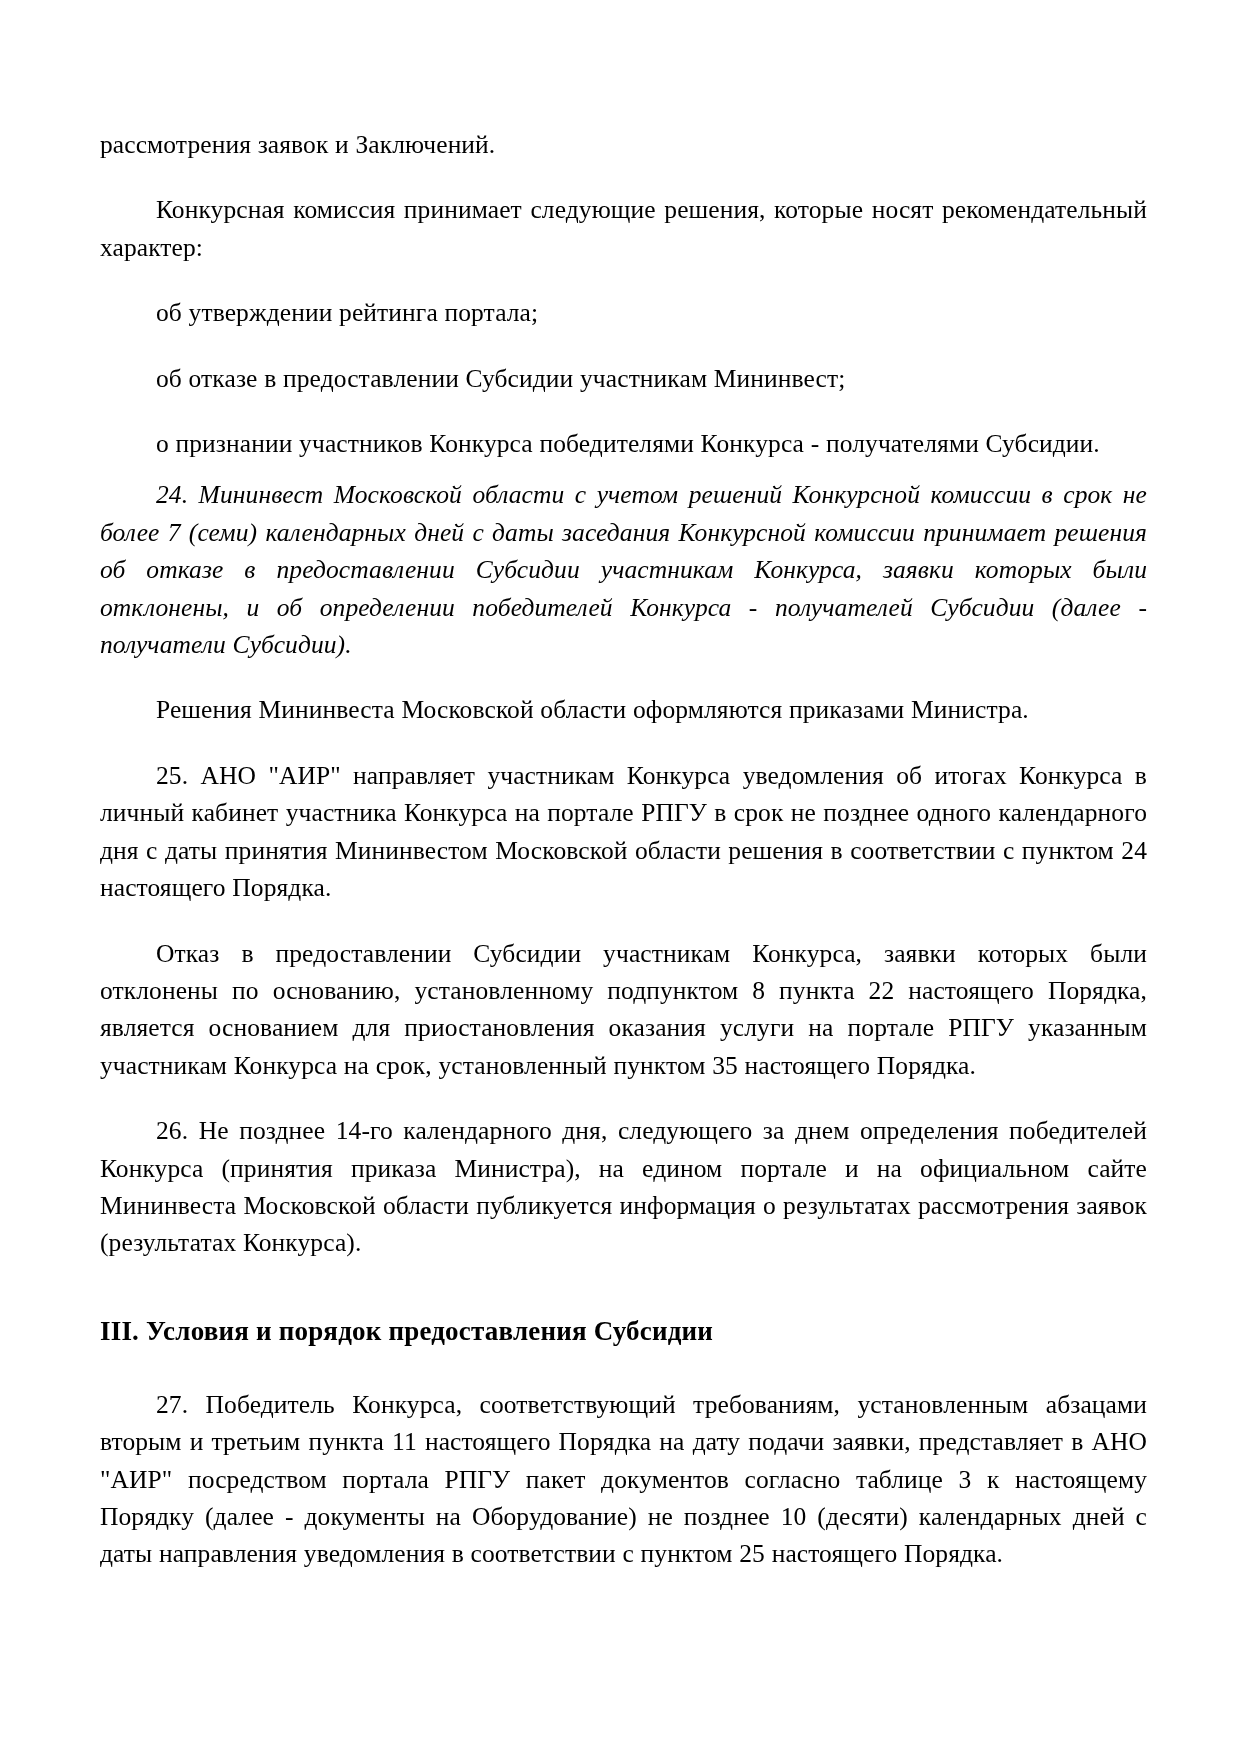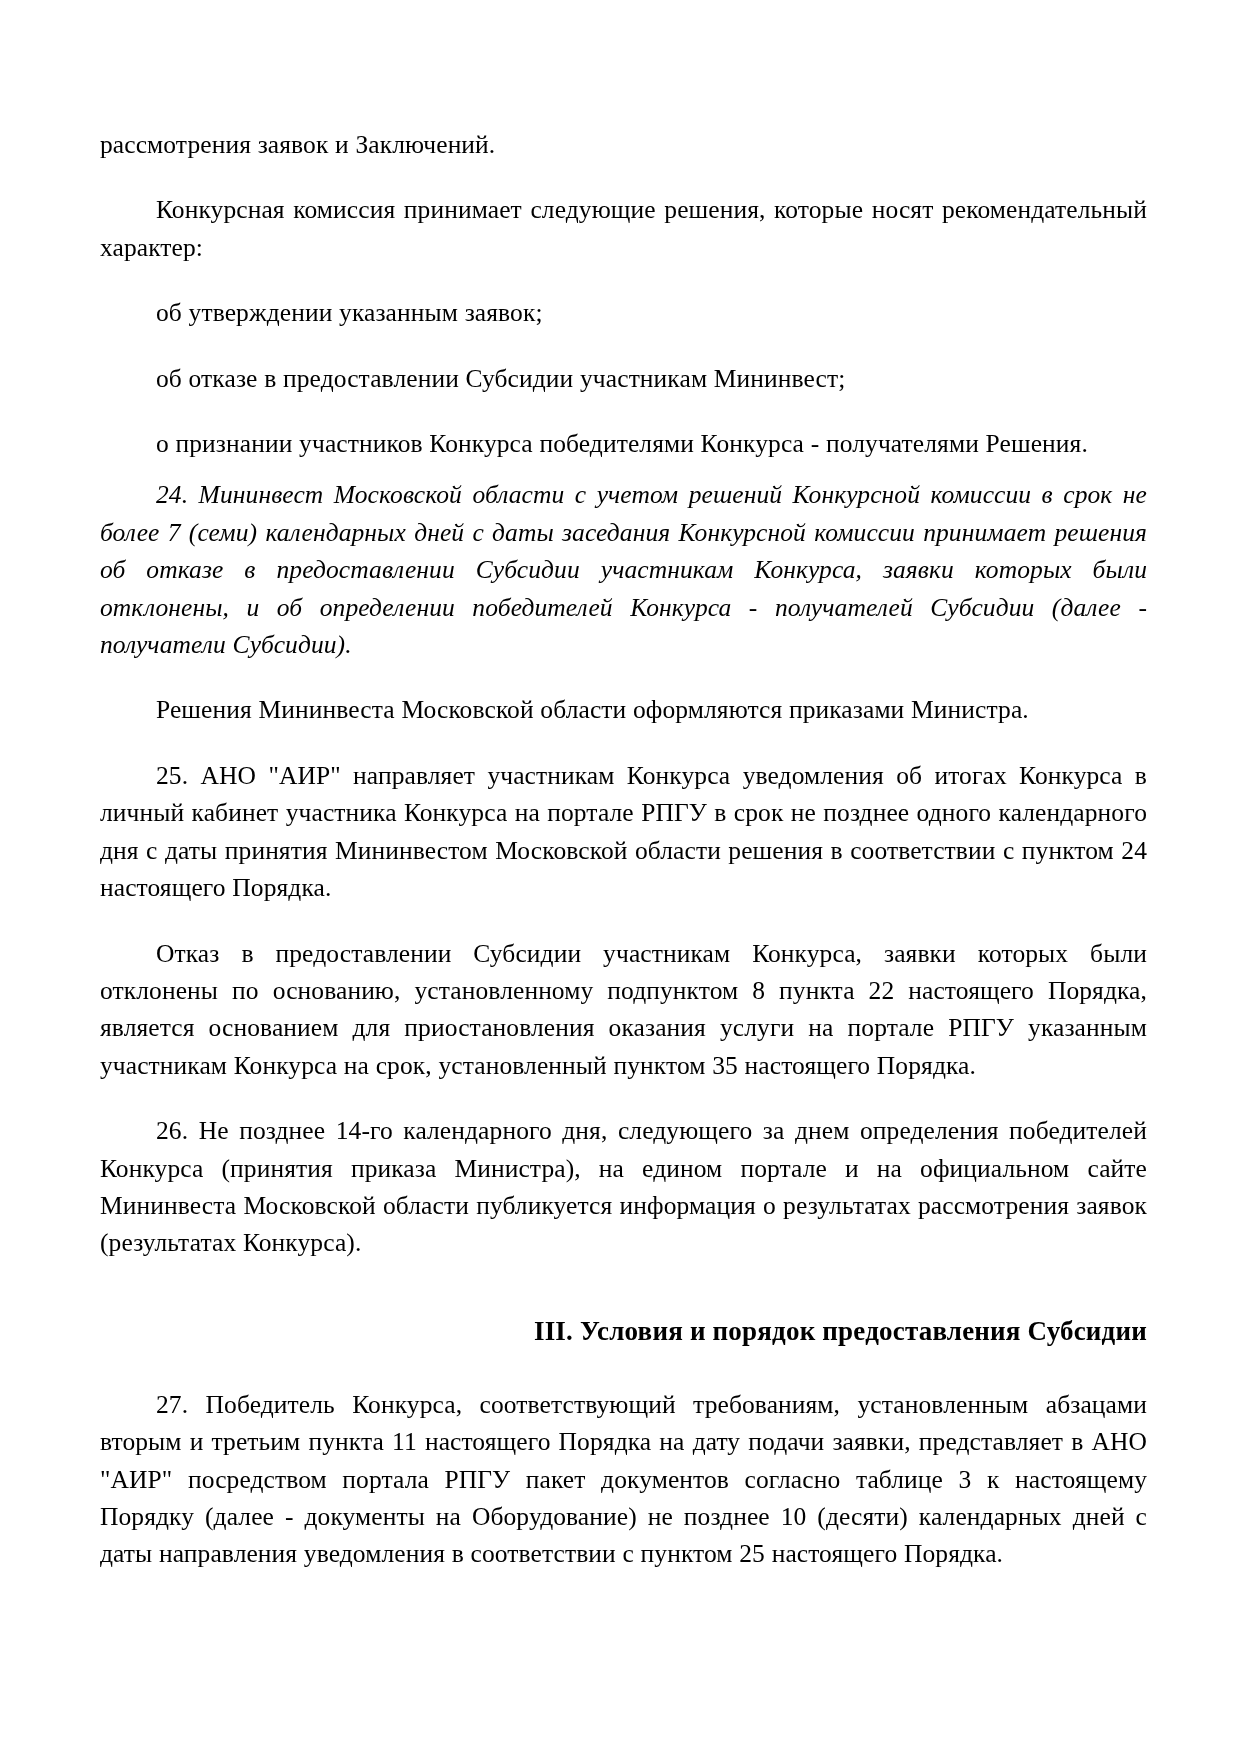--- a/index.html
+++ b/index.html
@@ -45,40 +45,40 @@
     text-indent: 0;
   }
   p.gap-md { margin-top: 28px; }
   p.gap-lg { margin-top: 14px; font-style: italic; }
   p.gap-xl { margin-top: 38px; }
   h2.section-heading {
     margin: 52px 0 0 0;
     font-size: 27px;
     line-height: 34px;
     font-weight: bold;
-    text-align: right;
+    text-align: left;
     letter-spacing: 0.2px;
   }
 </style>
 </head>
 <body>
 
 <div class="page">
   <div class="content">
 
     <p class="para noindent">рассмотрения заявок и Заключений.</p>
 
 
     <p class="para indent gap-md">Конкурсная комиссия принимает следующие решения, которые носят рекомендательный характер:</p>
 
-    <p class="para indent gap-md">об утверждении указанным заявок;</p>
+    <p class="para indent gap-md">об утверждении рейтинга портала;</p>
 
     <p class="para indent gap-md">об отказе в предоставлении Субсидии участникам Мининвест;</p>
 
-    <p class="para indent gap-md">о признании участников Конкурса победителями Конкурса - получателями Решения.</p>
+    <p class="para indent gap-md">о признании участников Конкурса победителями Конкурса - получателями Субсидии.</p>
 
     <p class="para indent gap-lg">24. Мининвест Московской области с учетом решений Конкурсной комиссии в срок не более 7 (семи) календарных дней с даты заседания Конкурсной комиссии принимает решения об отказе в предоставлении Субсидии участникам Конкурса, заявки которых были отклонены, и об определении победителей Конкурса - получателей Субсидии (далее - получатели Субсидии).</p>
 
     <p class="para indent gap-md">Решения Мининвеста Московской области оформляются приказами Министра.</p>
 
     <p class="para indent gap-md">25. АНО "АИР" направляет участникам Конкурса уведомления об итогах Конкурса в личный кабинет участника Конкурса на портале РПГУ в срок не позднее одного календарного дня с даты принятия Мининвестом Московской области решения в соответствии с пунктом 24 настоящего Порядка.</p>
 
     <p class="para indent gap-md">Отказ в предоставлении Субсидии участникам Конкурса, заявки которых были отклонены по основанию, установленному подпунктом 8 пункта 22 настоящего Порядка, является основанием для приостановления оказания услуги на портале РПГУ указанным участникам Конкурса на срок, установленный пунктом 35 настоящего Порядка.</p>
 
     <p class="para indent gap-md">26. Не позднее 14-го календарного дня, следующего за днем определения победителей Конкурса (принятия приказа Министра), на едином портале и на официальном сайте Мининвеста Московской области публикуется информация о результатах рассмотрения заявок (результатах Конкурса).</p>

